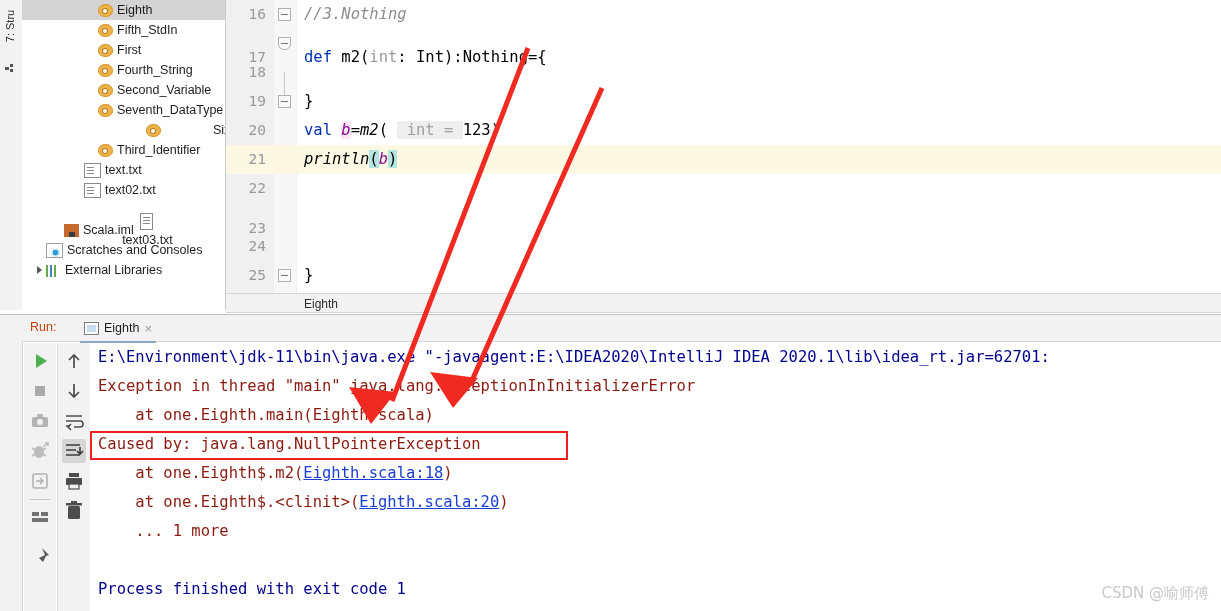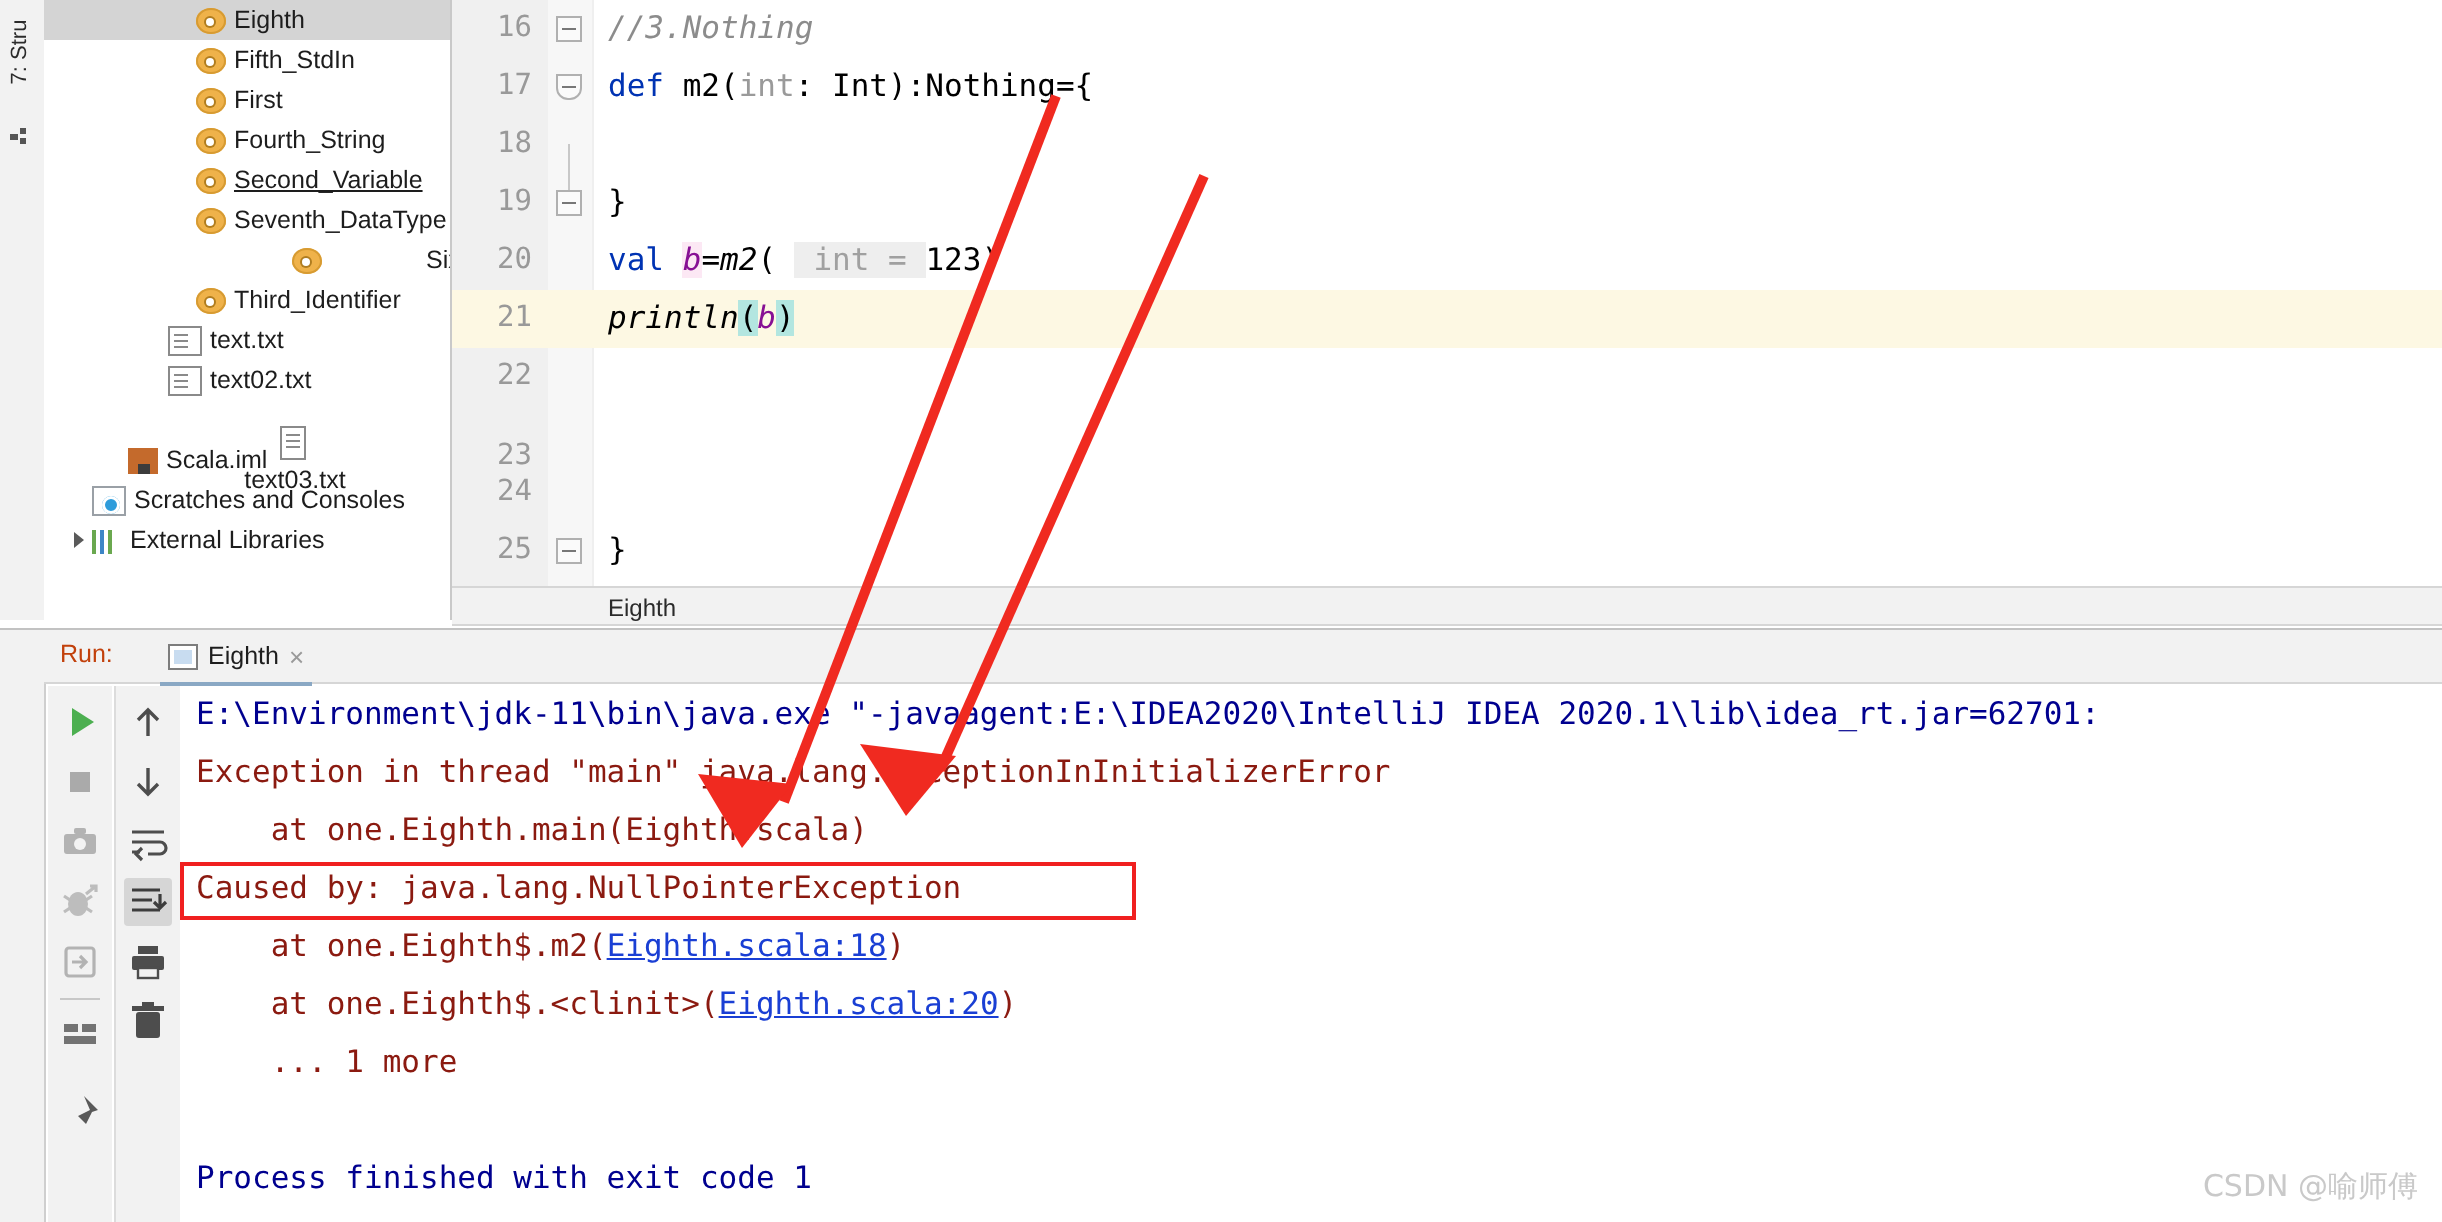--- a/index.html
+++ b/index.html
@@ -316,21 +316,21 @@
         <div class="tree-row" style="padding-left: 64px;">
           <span class="arrow"></span>
           <span class="tree-icon ico-object"></span>
           <span class="tree-label">First</span>
         </div>
         <div class="tree-row" style="padding-left: 64px;">
           <span class="arrow"></span>
           <span class="tree-icon ico-object"></span>
           <span class="tree-label">Fourth_String</span>
         </div>
-        <div class="tree-row" style="padding-left: 64px; text-decoration: underline;">
+        <div class="tree-row" style="padding-left: 64px;">
           <span class="arrow"></span>
           <span class="tree-icon ico-object"></span>
           <span class="tree-label">Second_Variable</span>
         </div>
         <div class="tree-row" style="padding-left: 64px;">
           <span class="arrow"></span>
           <span class="tree-icon ico-object"></span>
           <span class="tree-label">Seventh_DataType</span>
         </div>
         <div class="tree-row" style="padding-left: 64px; gap: 48px;">
@@ -378,21 +378,21 @@
 
   <div id="editor">
     <div id="gutter"></div>
     <div id="fold-strip"></div>
     <div id="fold-vline"></div>
     <div id="code-lines">
         <div class="code-line" style="top: 0px;">
           <span class="ln">16</span>
           <span class="code-text"><span class="cmt">//3.Nothing</span></span>
         </div>
-        <div class="code-line" style="top: 29px;">
+        <div class="code-line" style="top: 43px;">
           <span class="ln">17</span>
           <span class="code-text"><span class="kw">def</span> m2(<span class="hint" style="background:none;color:#9a9a9a">int</span>: Int):Nothing={</span>
         </div>
         <div class="code-line" style="top: 58px;">
           <span class="ln">18</span>
         </div>
         <div class="code-line" style="top: 87px;">
           <span class="ln">19</span>
           <span class="code-text">}</span>
         </div>

